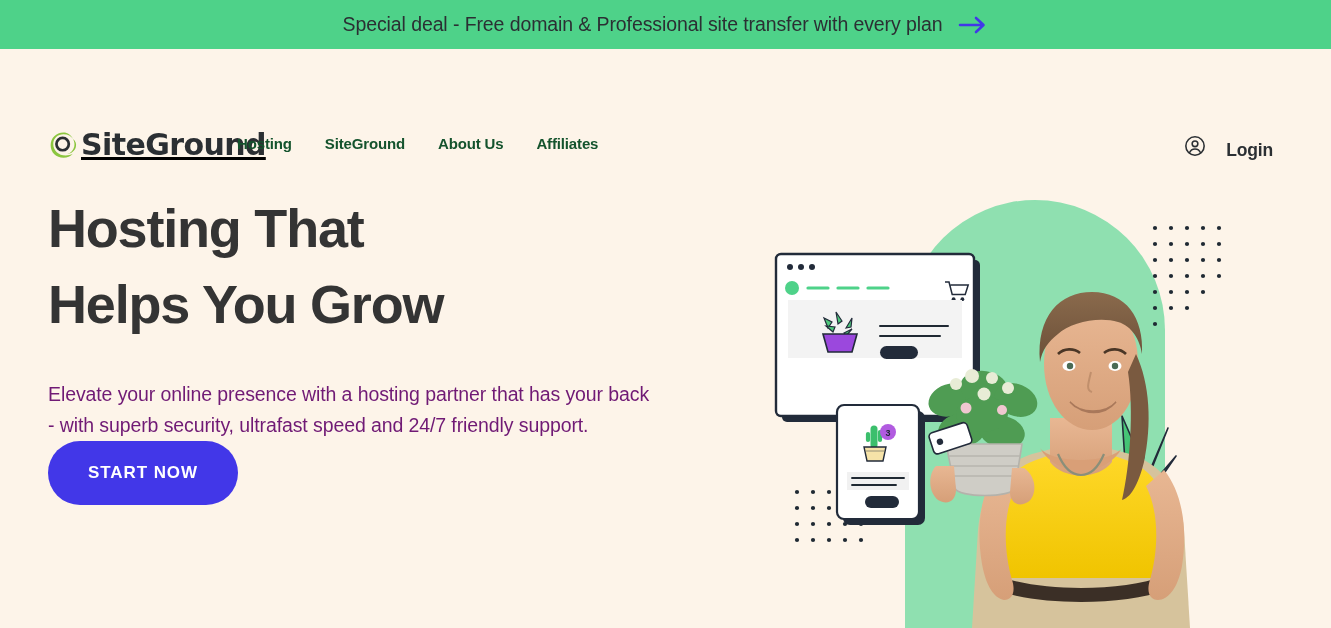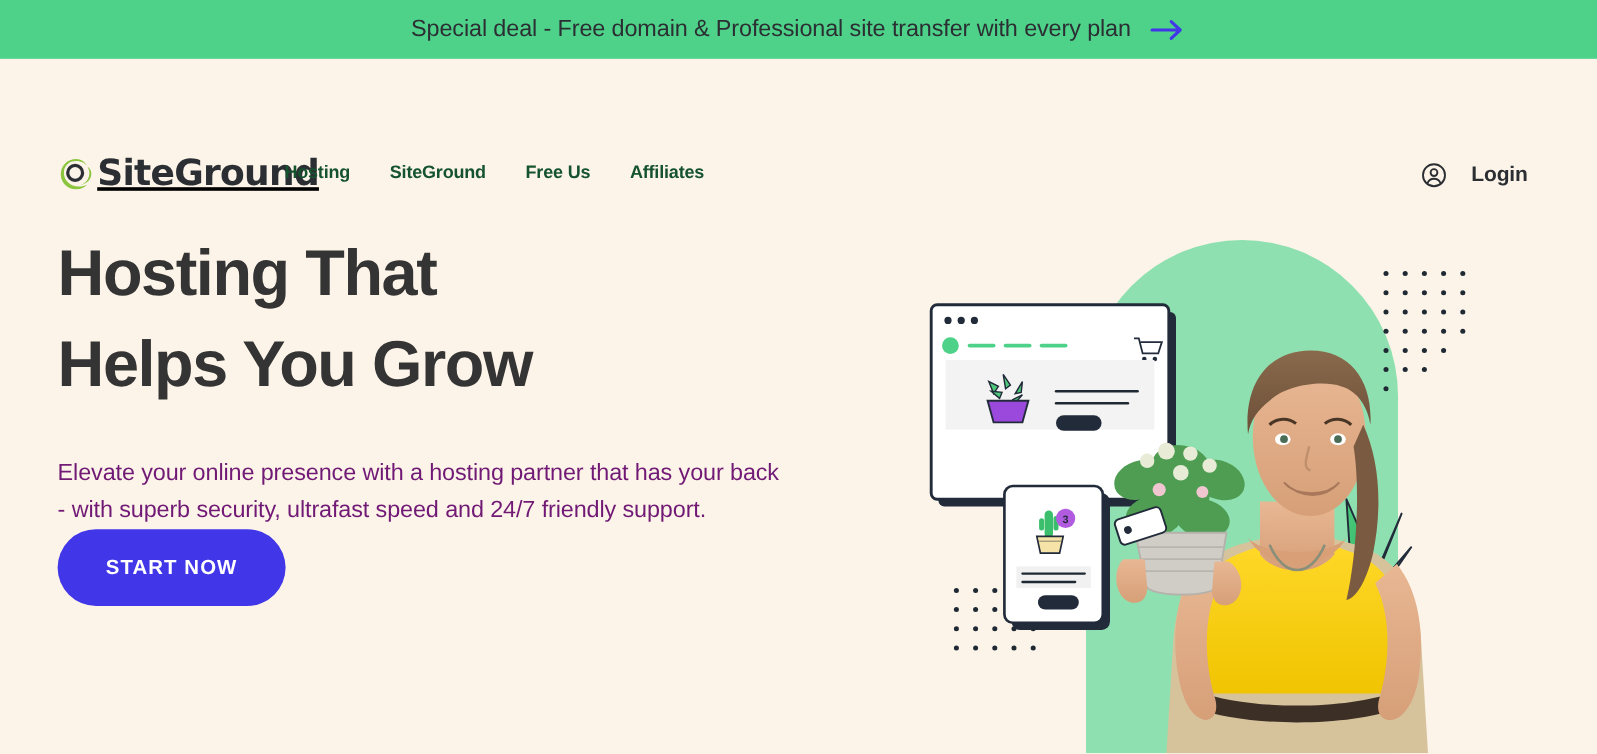--- a/index.html
+++ b/index.html
@@ -43,21 +43,21 @@
     position: absolute; left: 237px; top: 86px;
     display: flex; align-items: center; gap: 0;
   }
   .nav-item {
     font-size: 15px; font-weight: 700; color: #14532d; letter-spacing: -0.15px;
     margin-right: 33px; cursor: pointer; white-space: nowrap;
   }
   .nav-item:last-child { margin-right: 0; text-align: right; }
   .login {
     position: absolute; right: 58px; top: 86px;
-    display: flex; align-items: flex-start; gap: 20px; cursor: pointer;
+    display: flex; align-items: flex-end; gap: 20px; cursor: pointer;
   }
   .login-label { font-size: 17.5px; font-weight: 700; color: #2b2f33; letter-spacing: -0.15px; }
 
   
   .hero-left { position: absolute; left: 48px; top: 190px; width: 700px; }
   .hero-title {
     font-size: 54px; line-height: 76px; font-weight: 700;
     color: #343434; letter-spacing: -1.2px; white-space: pre-line;
   }
   .hero-sub {
@@ -114,21 +114,21 @@
                    C24.9 25.2 28.6 22.3 29.7 18.1 C30.6 14.6 29.4 11.4 26.6 9.6 Z" fill="#8cc63f"></path>
           <circle cx="15.6" cy="15" r="6.6" fill="none" stroke="#2b2f33" stroke-width="2.9"></circle>
         </svg>
       </span>
       <span class="logo-word">SiteGround</span>
     </div>
 
     <nav class="nav">
       <span class="nav-item">Hosting</span>
       <span class="nav-item">SiteGround</span>
-      <span class="nav-item">Free Us</span>
+      <span class="nav-item">About Us</span>
       <span class="nav-item">Affiliates</span>
     </nav>
 
     <div class="login">
       <span>
         <svg width="22" height="22" viewBox="0 0 24 24" fill="none">
           <circle cx="12" cy="12" r="10" stroke="#2b2f33" stroke-width="1.7"></circle>
           <circle cx="12" cy="9.6" r="3.1" stroke="#2b2f33" stroke-width="1.7"></circle>
           <path d="M5.9 19.4 C7.1 16.6 9.3 15.2 12 15.2 C14.7 15.2 16.9 16.6 18.1 19.4" stroke="#2b2f33" stroke-width="1.7" stroke-linecap="round"></path>
         </svg>

